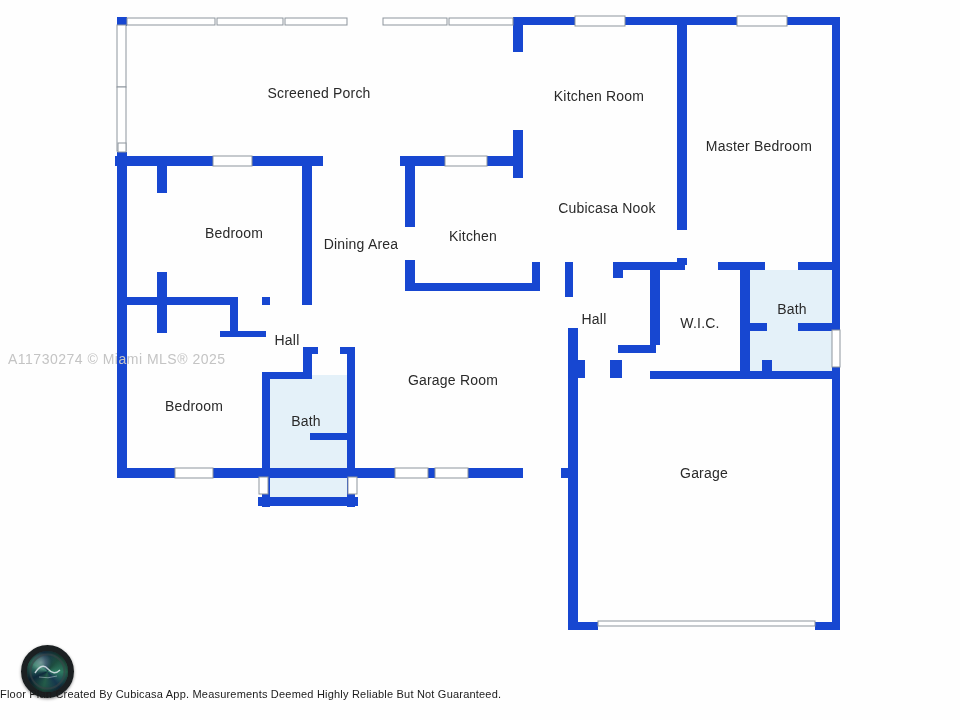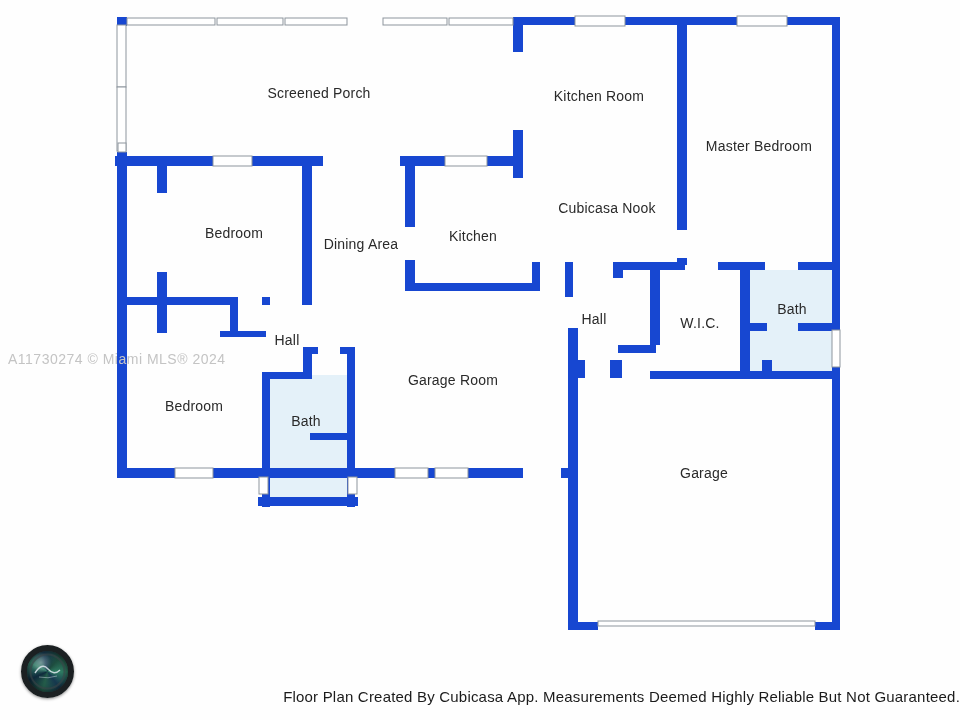--- a/index.html
+++ b/index.html
@@ -21,21 +21,21 @@
     font-size:14px;color:var(--label,#2a2a2a);
     letter-spacing:.2px;white-space:nowrap;
   }
   .watermark{
     position:absolute;left:8px;top:351px;
     font-size:14px;color:var(--watermark,#c2c2c2);
     letter-spacing:.5px;white-space:nowrap;
   }
   .footer{
     position:absolute;left:0;top:688px;width:960px;
-    text-align:right;font-size:15px;color:#1b1b1b;
+    text-align:left;font-size:11px;color:#1b1b1b;
     letter-spacing:.2px;
   }
   .logo{
     position:absolute;left:21px;top:645px;width:53px;height:53px;
     border-radius:50%;
     background:
       radial-gradient(circle at 34% 28%, rgba(255,255,255,.35), rgba(255,255,255,0) 26%),
       conic-gradient(from 40deg,#1e4d3f,#2f7d63,#16384f,#245c49,#0f2a3c,#35806a,#1a3c53,#1e4d3f);
     border:6px solid #1b2022;
     box-shadow:0 1px 3px rgba(0,0,0,.45), inset 0 0 6px rgba(0,0,0,.7);
@@ -145,21 +145,21 @@
 <div class="room-label" style="left:607px;top:208px">Cubicasa Nook</div>
 <div class="room-label" style="left:594px;top:319px">Hall</div>
 <div class="room-label" style="left:700px;top:323px">W.I.C.</div>
 <div class="room-label" style="left:792px;top:309px">Bath</div>
 <div class="room-label" style="left:287px;top:340px">Hall</div>
 <div class="room-label" style="left:194px;top:406px">Bedroom</div>
 <div class="room-label" style="left:306px;top:421px">Bath</div>
 <div class="room-label" style="left:453px;top:380px">Garage Room</div>
 <div class="room-label" style="left:704px;top:473px">Garage</div>
 
-<div class="watermark">A11730274 © Miami MLS® 2024</div>
+<div class="watermark">A11730274 © Miami MLS® 2025</div>
 
 <div class="logo">
   <svg viewBox="0 0 41 41" xmlns="http://www.w3.org/2000/svg">
     <circle cx="20.5" cy="20.5" r="17" fill="none" stroke="#3a4447" stroke-width="2" opacity="0.6"></circle>
     <path d="M8 22 q7 -11 13 -4 t12 1" stroke="#dfe8ee" stroke-width="1.4" fill="none" opacity="0.85"></path>
     <path d="M12 26 q9 2 18 -1" stroke="#cfdae2" stroke-width="0.8" fill="none" opacity="0.6"></path>
   </svg>
 </div>
 
 <div class="footer">Floor Plan Created By Cubicasa App. Measurements Deemed Highly Reliable But Not Guaranteed.</div>

